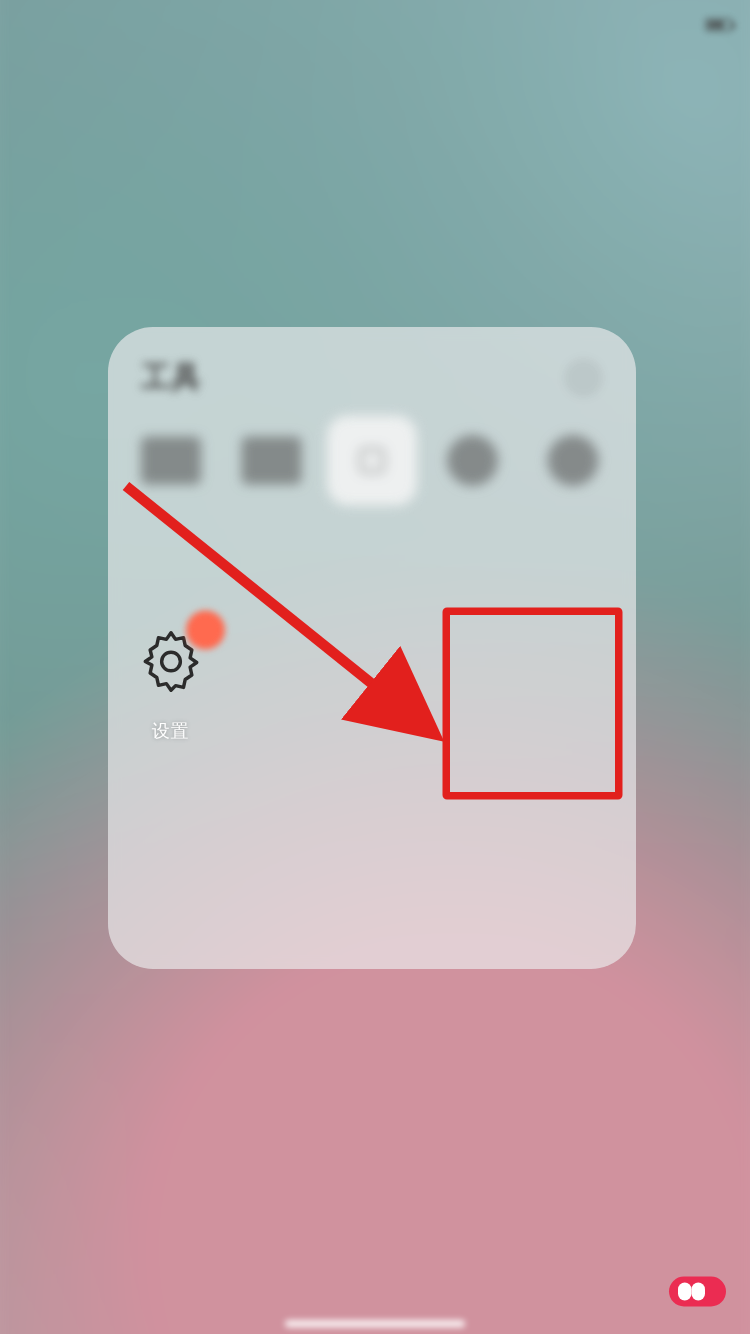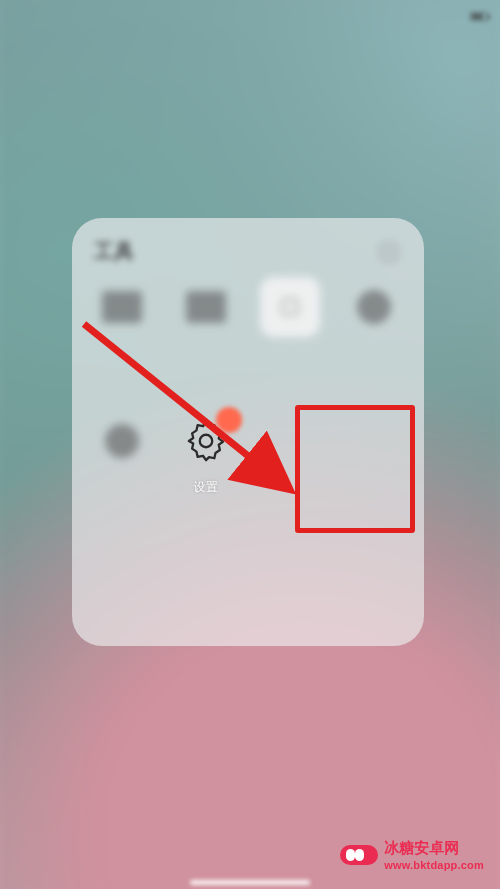--- a/index.html
+++ b/index.html
@@ -30,21 +30,21 @@
   
   .folder{
     position:absolute;left:72px;top:218px;width:352px;height:428px;
     background:rgba(234,234,236,.68);
     border-radius:30px;
     backdrop-filter:blur(4px);
   }
   .folder-head{display:flex;align-items:center;justify-content:space-between;padding:20px 22px 6px}
   .folder-title{font-size:20px;font-weight:600;color:#4a4a4a;filter:blur(3px)}
   .folder-more{width:26px;height:26px;border-radius:50%;background:rgba(0,0,0,.06);filter:blur(3px)}
-  .grid{display:grid;grid-template-columns:repeat(4,1fr);grid-template-rows:repeat(2,1fr);padding:6px 8px 0;gap:4px 0}
+  .grid{display:grid;grid-template-columns:repeat(5,1fr);grid-template-rows:repeat(2,1fr);padding:6px 8px 0;gap:4px 0}
   .cell{display:flex;flex-direction:column;align-items:center;justify-content:flex-start;height:130px}
   .ico{width:60px;height:60px;border-radius:14px;display:flex;align-items:center;justify-content:center}
   .blurred .ico{filter:blur(4px) grayscale(.5) opacity(.85)}
   .lbl{margin-top:8px;font-size:12px;color:#555;letter-spacing:.5px}
   .blurred .lbl{filter:blur(3px)}
   
   .glyph{width:40px;height:32px;background:#595959;border-radius:4px;opacity:.7}
   .glyph.round{border-radius:50%;width:34px;height:34px}
   .tile-white{background:#f5f5f5}
   .tile-white .dot{width:18px;height:18px;border:3px solid #b9b9b9;border-radius:4px}
@@ -160,17 +160,13 @@
   </defs>
   <line x1="8" y1="8" x2="212" y2="172" stroke="#e2201d" stroke-width="7" marker-end="url(#ah)"></line>
 </svg>
 
 <div class="home-ind"></div>
 
 <div class="wm">
   <div class="bubble">
     <span class="gp"></span>
   </div>
-  <div class="wm-col">
-    <span style="font-size:15px">冰糖安卓网</span>
-    <span class="url">www.bktdapp.com</span>
-  </div>
 </div>
 
 </body></html>

